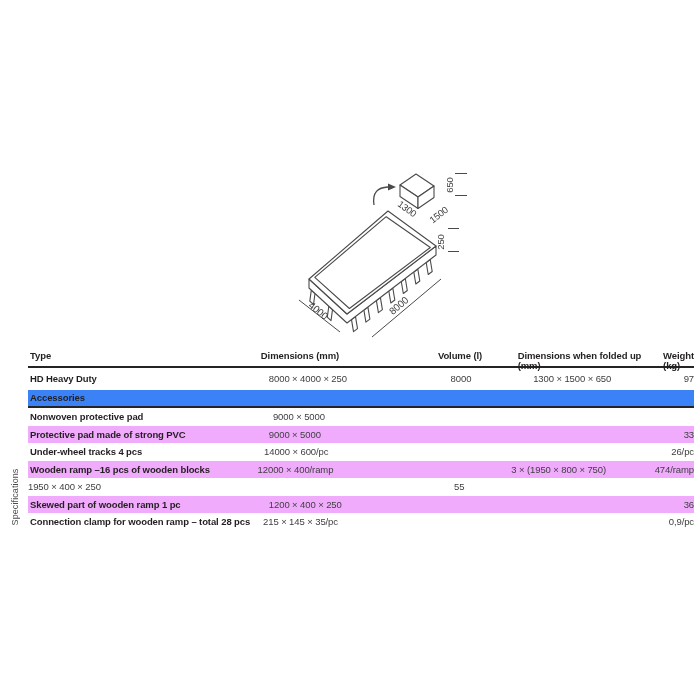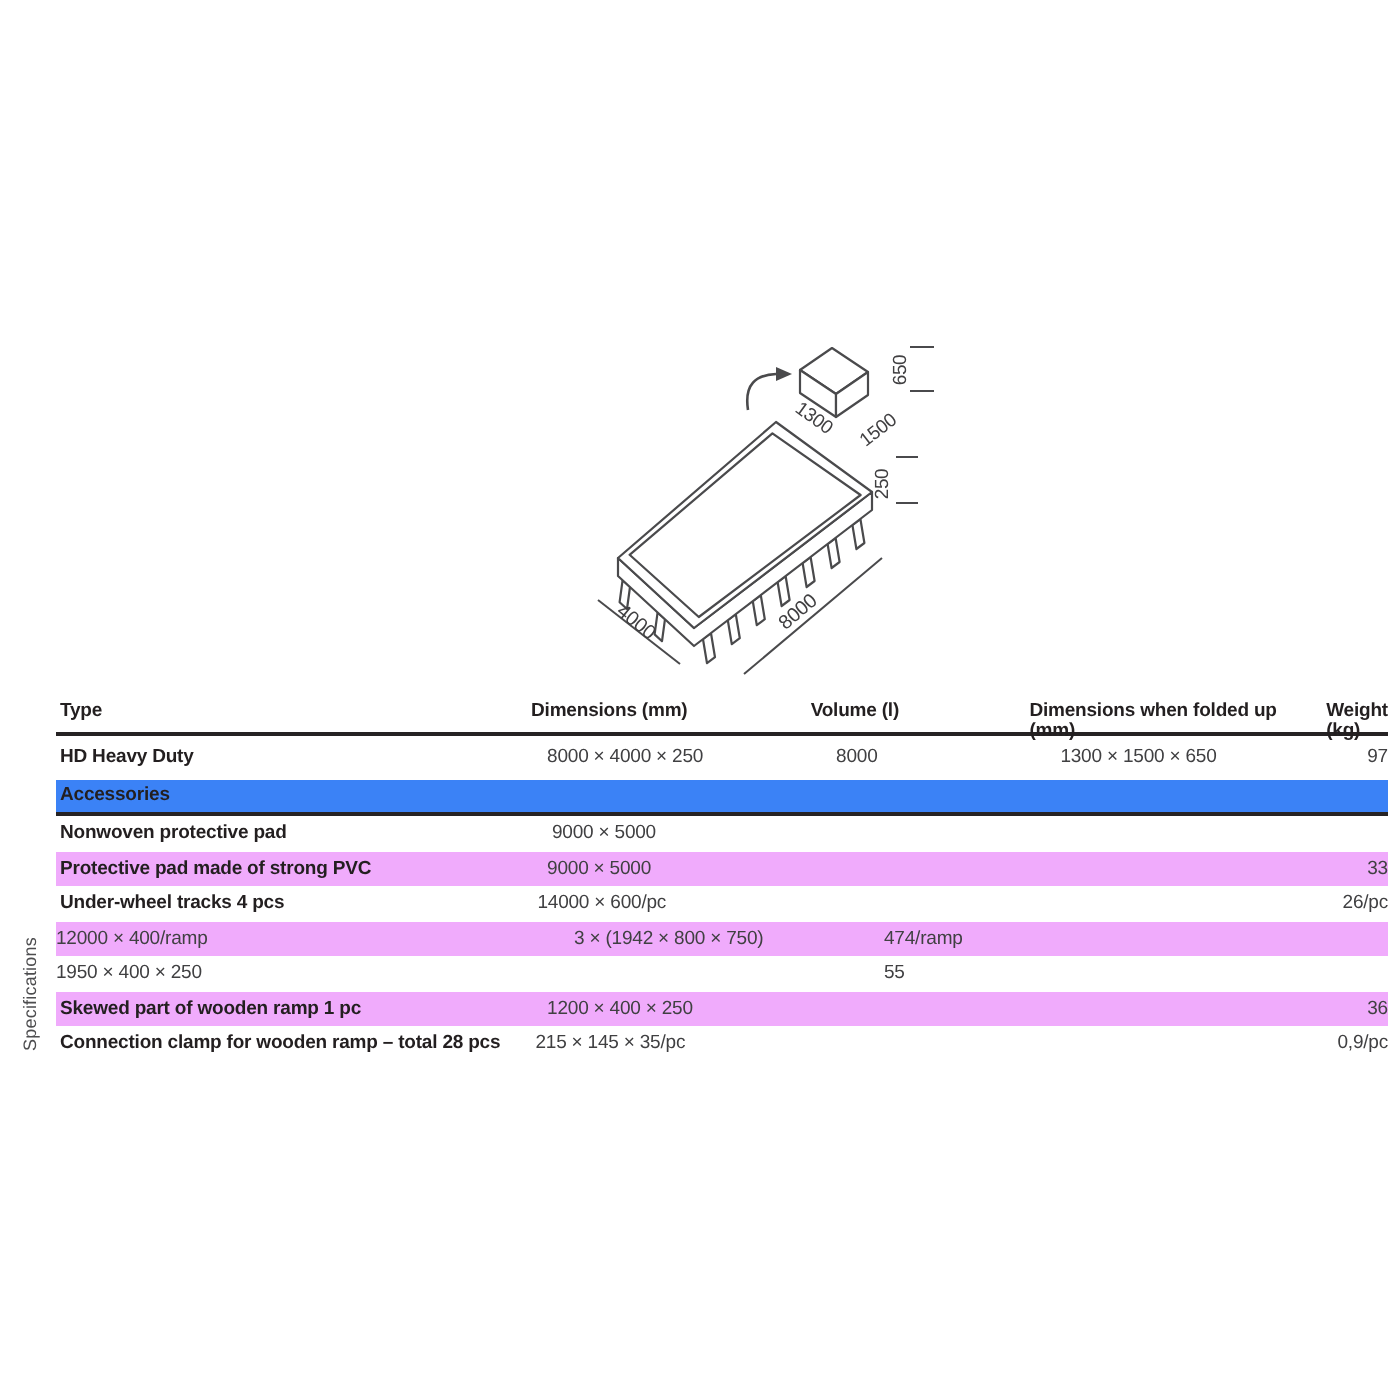--- a/index.html
+++ b/index.html
@@ -21,22 +21,22 @@
   }
   
   .spec-table{
     position:absolute;left:28px;top:351px;width:666px;
     font-size:9.5px;letter-spacing:-0.1px;line-height:1;
   }
   .tr{display:flex;align-items:center;}
   .td{box-sizing:border-box;}
   .c1{width:248px;padding-left:2px;font-weight:bold;color:#231f20;}
   .c2{width:146px;}
-  .c3{width:85px;}
-  .c4{width:155px;margin-left:28px;}
+  .c3{width:85px;margin-left:40px;}
+  .c4{width:155px;}
   .c5{flex:1;}
   .val{color:#404042;font-weight:normal;}
   .thead{height:13px;align-items:flex-start;padding-bottom:2px;border-bottom:2px solid #262324;}
   .thead .td{font-weight:bold;color:#231f20;}
   .row-hd{height:22px;}
   .section-row{height:16px;background:#3b82f6;border-bottom:2px solid #262324;}
   .r{height:17.5px;}
   .gray{background:#f0abfc;}
 </style>
 </head>
@@ -137,23 +137,24 @@
 
   <div class="tr r">
     <div class="td c1">Under-wheel tracks 4 pcs</div>
     <div class="td c2 val">14000 × 600/pc</div>
     <div class="td c3 val"></div>
     <div class="td c4 val"></div>
     <div class="td c5 val">26/pc</div>
   </div>
 
   <div class="tr r gray">
+    <div class="td c1">Wooden ramp –16 pcs of wooden blocks</div>
     <div class="td c2 val">12000 × 400/ramp</div>
     <div class="td c3 val"></div>
-    <div class="td c4 val">3 × (1942 × 800 × 750)</div>
+    <div class="td c4 val">3 × (1950 × 800 × 750)</div>
     <div class="td c5 val">474/ramp</div>
   </div>
 
   <div class="tr r">
     <div class="td c2 val">1950 × 400 × 250</div>
     <div class="td c3 val"></div>
     <div class="td c4 val"></div>
     <div class="td c5 val">55</div>
   </div>
 

